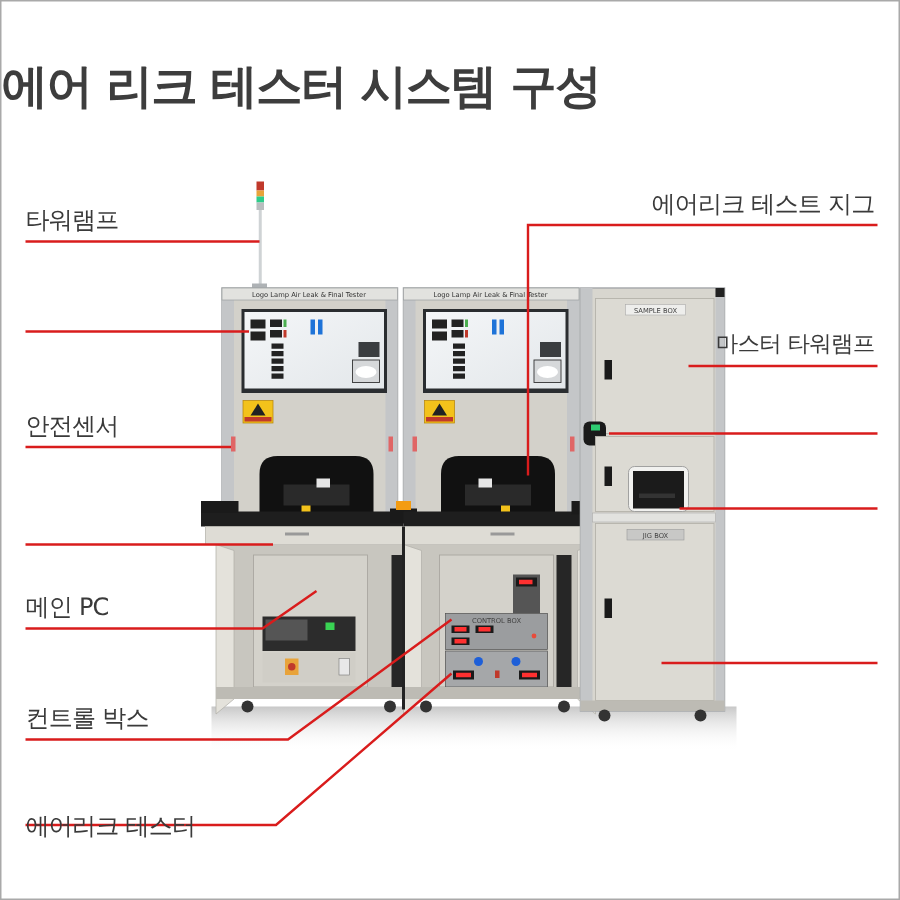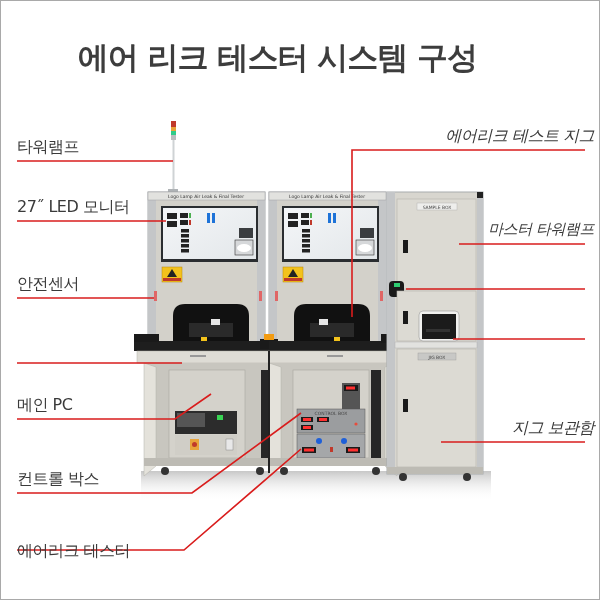--- a/index.html
+++ b/index.html
@@ -1,21 +1,21 @@
 <!DOCTYPE html>
 <html><head>
 <meta charset="utf-8">
 <style>
   html,body{margin:0;padding:0;background:#fff;}
   body{width:600px;height:600px;overflow:hidden;}
   .frame{position:relative;width:598px;height:598px;border:1px solid #a9a9a9;background:#fff;font-family:"DejaVu Sans","Liberation Sans",sans-serif;overflow:hidden;}
-  .title{position:absolute;left:0;top:36px;width:476px;text-align:right;font-size:31px;font-weight:bold;color:#3d3d3d;letter-spacing:-1px;}
+  .title{position:absolute;left:0;top:36px;width:476px;text-align:left;font-size:31px;font-weight:bold;color:#3d3d3d;letter-spacing:-1px;}
   .label{position:absolute;font-size:16px;color:#3a3a3a;letter-spacing:-0.5px;white-space:nowrap;}
   .label.left{left:16px;text-align:center;}
-  .label.right{right:5px;text-align:right;font-style:italic;}
+  .label.right{right:16px;text-align:right;}
   svg.lines{position:absolute;left:0;top:0;width:600px;height:600px;pointer-events:none;}
   .machine{position:absolute;}
   .strip-text{font-family:"DejaVu Sans",sans-serif;font-size:4.5px;fill:#333;}
   .box-tag{font-family:"DejaVu Sans",sans-serif;font-size:4.5px;fill:#444;}
 </style>
 </head>
 <body>
 
 <div class="frame">
 
@@ -227,23 +227,21 @@
 
       <polyline points="584,149 351,149 351,316"></polyline>
       <polyline points="458,243 584,243"></polyline>
       <polyline points="405,288 584,288"></polyline>
       <polyline points="452,338 584,338"></polyline>
       <polyline points="440,441 584,441"></polyline>
     </g>
   </svg>
 
   <div class="label left" style="top:136px">타워램프</div>
-  <div class="label left" style="top:196px">27˝ LED 모니터</div>
   <div class="label left" style="top:273px">안전센서</div>
   <div class="label left" style="top:394px">메인 PC</div>
   <div class="label left" style="top:468px">컨트롤 박스</div>
   <div class="label left" style="top:540px">에어리크 테스터</div>
 
   <div class="label right" style="top:125px">에어리크 테스트 지그</div>
   <div class="label right" style="top:219px;font-size:15px">마스터 타워램프</div>
-  <div class="label right" style="top:417px">지그 보관함</div>
 
 </div>
 
 </body></html>

